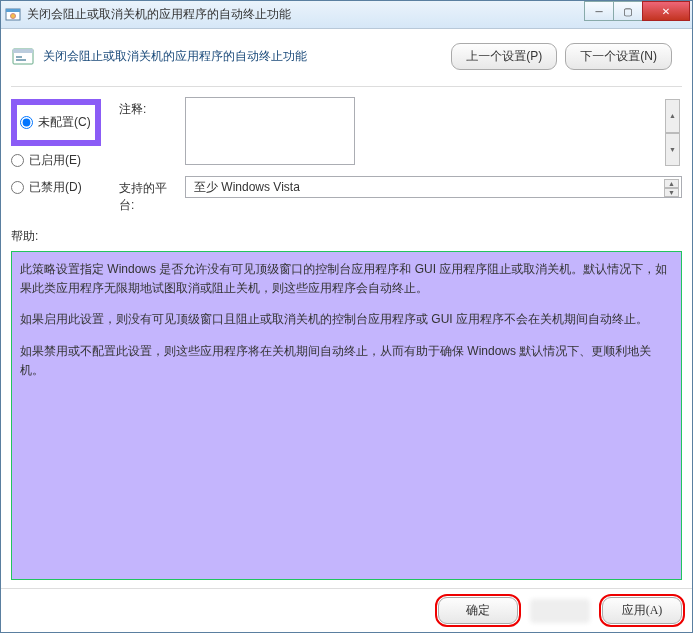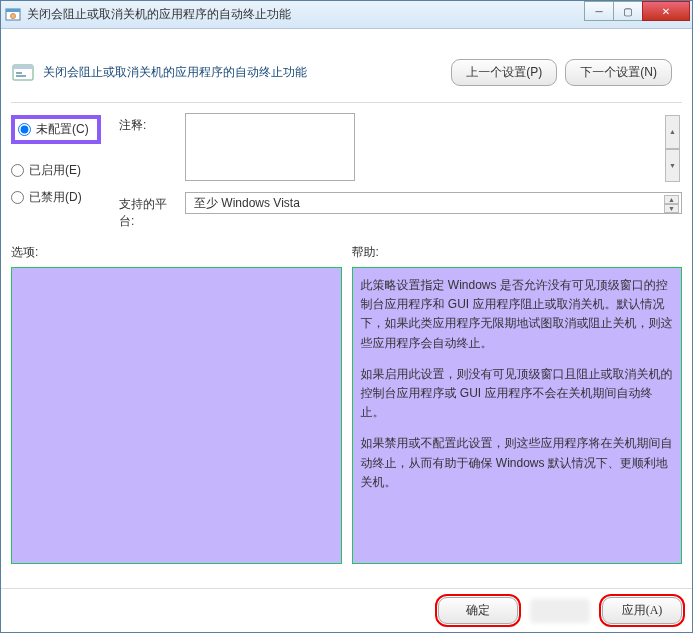--- a/index.html
+++ b/index.html
@@ -11,21 +11,20 @@
   height: 633px;
   overflow: hidden;
 }
 .window {
   width: 693px;
   height: 633px;
   background: #fff;
   border: 1px solid #5a7fa0;
   display: flex;
   flex-direction: column;
-  gap: 16px;
 }
 .titlebar {
   height: 28px;
   background: linear-gradient(to bottom, #eaf3fb, #d6e7f7);
   border-bottom: 1px solid #b8c8d8;
   display: flex;
   align-items: center;
   padding: 0 4px;
   position: relative;
 }
@@ -46,21 +45,21 @@
 .btn {
   border:1px solid #aaa; background:linear-gradient(#fdfdfd,#e8e8e8);
   padding: 4px 14px; font-size:12px; color:#333; border-radius:9px;
   min-width:80px;
 }
 .hr { border:0; border-top:1px solid #ddd; margin: 2px 0 10px 0; }
 .config-area { display:flex; gap: 18px; }
 .radios { width: 90px; padding-top:2px;}
 .radio-row { display:flex; align-items:center; margin-bottom: 10px; font-size:12px; color:#333;}
 .radio-row input { margin-right:5px;}
-.radio-row.highlight { border:4px solid #8b5cf6; padding:2px 3px; margin-bottom:18px;}
+.radio-row.highlight { border:6px solid #8b5cf6; padding:9px 3px; margin-bottom:6px;}
 .form-right { flex:1; display:flex; flex-direction:column; gap:8px;}
 .form-line { display:flex; align-items:flex-start; gap:10px;}
 .form-line .lbl { width:56px; text-align:left; color:#333; padding-top:4px;}
 .textarea {
   flex:1; height:68px; border:1px solid #abadb3; background:#fff;
   font-size:12px; padding:4px; resize:none; position:relative;
 }
 .platform-box {
   flex:1; height:22px; border:1px solid #abadb3; background:#fff;
   font-size:12px; padding:6px 8px; color:#333; display:flex; align-items:center;
@@ -154,24 +153,20 @@
                 <div>▲</div>
                 <div>▼</div>
               </div>
           </div>
         </div>
       </div>
     </div>
 
     <div class="lower">
       <div class="panel">
-        <div class="plabel">选项:</div>
-        <div class="pbox"></div>
-      </div>
-      <div class="panel">
         <div class="plabel">帮助:</div>
         <div class="pbox">
           <p>此策略设置指定 Windows 是否允许没有可见顶级窗口的控制台应用程序和 GUI 应用程序阻止或取消关机。默认情况下，如果此类应用程序无限期地试图取消或阻止关机，则这些应用程序会自动终止。</p>
           <p>如果启用此设置，则没有可见顶级窗口且阻止或取消关机的控制台应用程序或 GUI 应用程序不会在关机期间自动终止。</p>
           <p>如果禁用或不配置此设置，则这些应用程序将在关机期间自动终止，从而有助于确保 Windows 默认情况下、更顺利地关机。</p>
         </div>
       </div>
     </div>
 
   </div>

